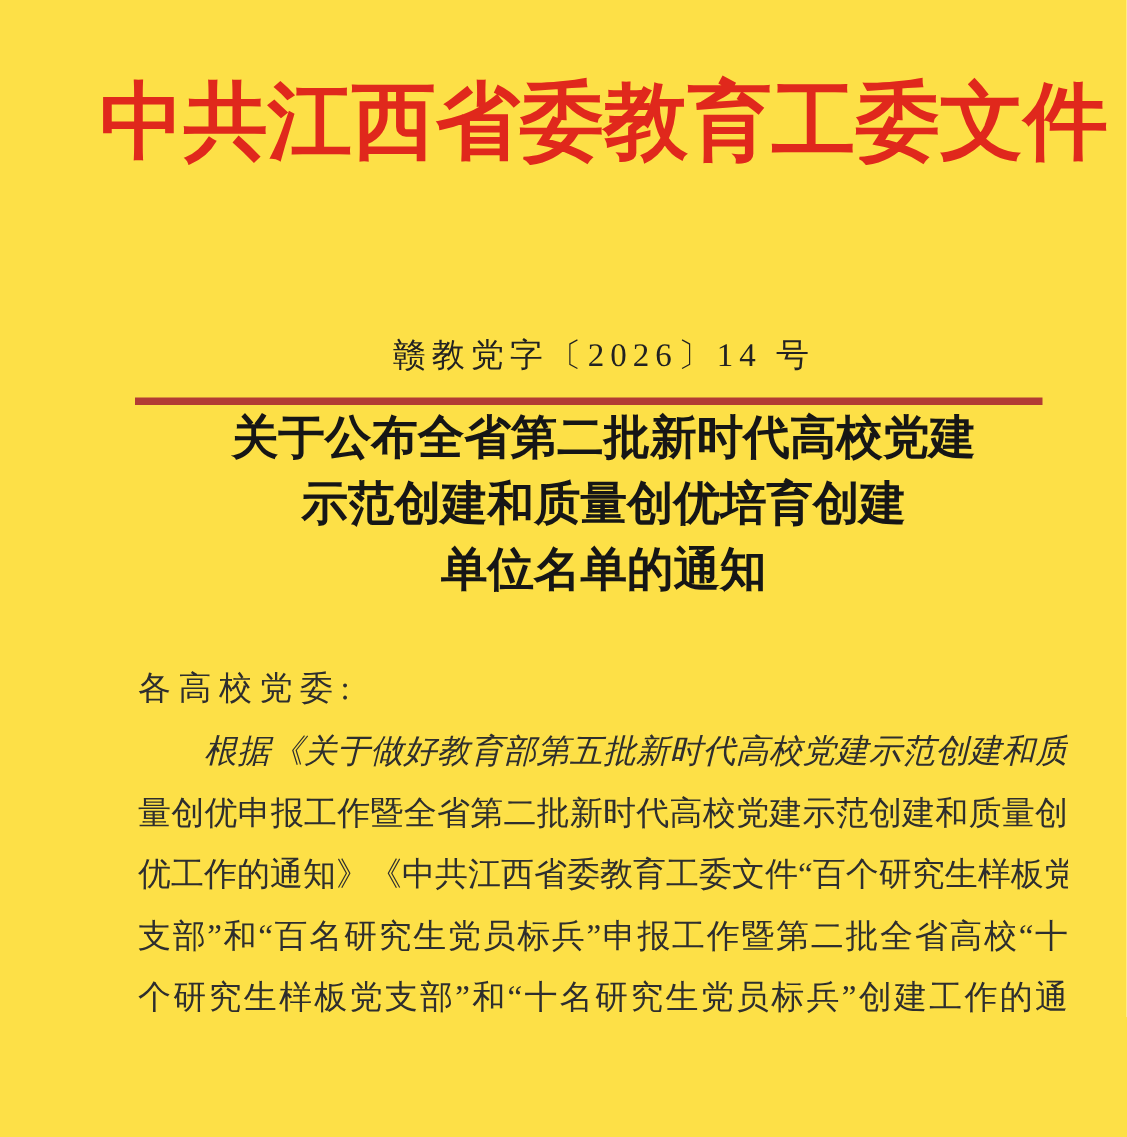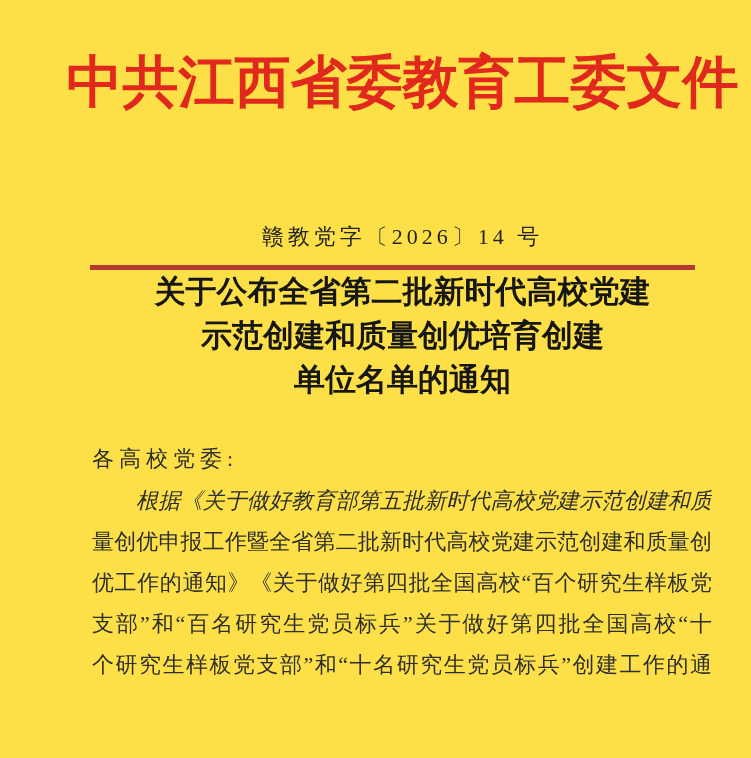--- a/index.html
+++ b/index.html
@@ -84,18 +84,18 @@
   <div class="title-block">
     <div>关于公布全省第二批新时代高校党建</div>
     <div>示范创建和质量创优培育创建</div>
     <div>单位名单的通知</div>
   </div>
 
   <div class="body-block">
     <div class="salutation">各高校党委:</div>
     <div class="para-line indent">根据《关于做好教育部第五批新时代高校党建示范创建和质</div>
     <div class="para-line">量创优申报工作暨全省第二批新时代高校党建示范创建和质量创</div>
-    <div class="para-line">优工作的通知》《关于做好第四批全国高校“百个研究生样板党</div>
-    <div class="para-line">支部”和“百名研究生党员标兵”关于做好第四批全国高校“十</div>
+    <div class="para-line">优工作的通知》《中共江西省委教育工委文件“百个研究生样板党</div>
+    <div class="para-line">支部”和“百名研究生党员标兵”申报工作暨第二批全省高校“十</div>
     <div class="para-line">个研究生样板党支部”和“十名研究生党员标兵”创建工作的通</div>
   </div>
 
 </div>
 
 </body></html>

